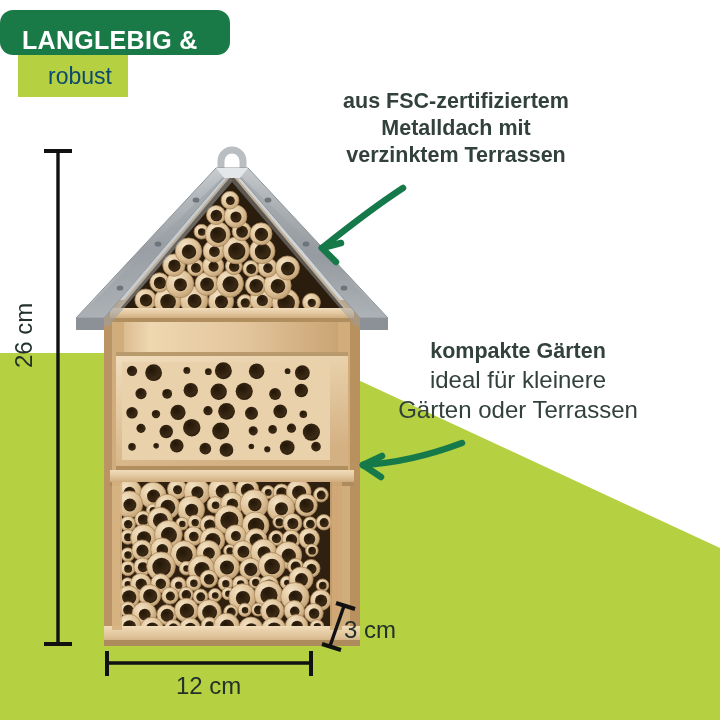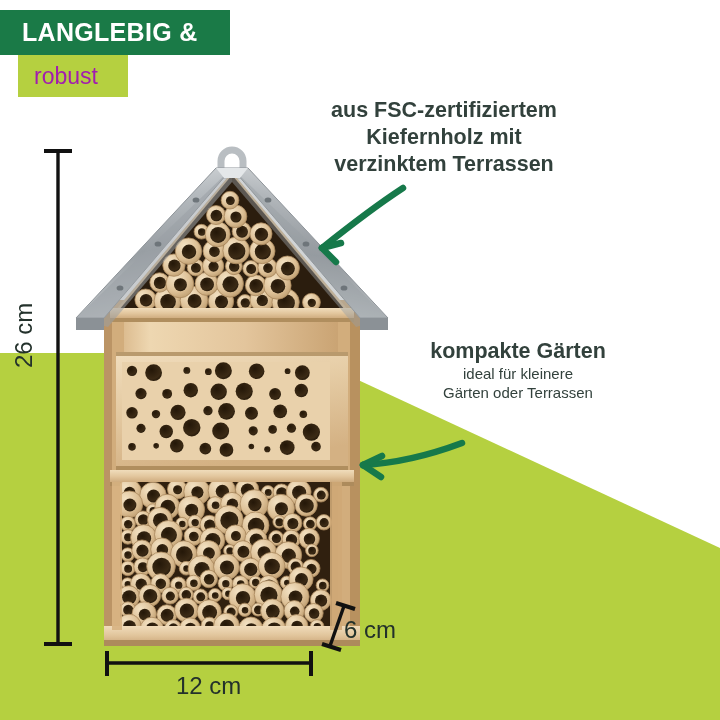--- a/index.html
+++ b/index.html
@@ -11,41 +11,41 @@
   }
   #stage{position:absolute;left:0;top:0;width:720px;height:720px;overflow:hidden;background:#fff;}
 
   
   .greenfield{position:absolute;left:0;top:0;width:720px;height:720px;}
 
   
   .badge-dark{
     position:absolute;left:0;top:10px;width:230px;height:45px;
     background:var(--dark);
-    display:flex;align-items:center;
+    display:flex;align-items:flex-end;border-radius:13px;
   }
   .badge-dark span{
     color:#ffffff;font-weight:bold;font-size:25px;letter-spacing:.3px;
     padding-left:22px;white-space:nowrap;
   }
   .badge-light{
     position:absolute;left:18px;top:55px;width:110px;height:42px;
     background:var(--light);
     display:flex;align-items:center;
   }
   .badge-light span{
-    color:#a21caf;font-weight:normal;font-size:23px;
-    padding-left:16px;white-space:nowrap;
+    color:#0c4a6e;font-weight:normal;font-size:23px;
+    padding-left:30px;white-space:nowrap;
   }
 
   
   .annot{position:absolute;text-align:center;color:#32413c;line-height:1.26;}
   .annot .b{font-weight:bold;font-size:21.5px;display:block;white-space:nowrap;}
-  .annot .r{font-weight:normal;font-size:15px;display:block;white-space:nowrap;}
-  #annot-roof{left:284px;top:88px;width:320px;margin-top:9px;}
+  .annot .r{font-weight:normal;font-size:24px;display:block;white-space:nowrap;}
+  #annot-roof{left:296px;top:88px;width:320px;}
   #annot-size{left:358px;top:338px;width:320px;}
 
   
   .dimlabel{position:absolute;color:#23312b;font-size:24px;white-space:nowrap;}
   #dim-h-label{left:10px;top:368px;transform:rotate(-90deg);transform-origin:left top;}
   #dim-w-label{left:176px;top:672px;}
   #dim-d-label{left:344px;top:616px;}
 
   svg{display:block;}
   .layer{position:absolute;left:0;top:0;}
@@ -534,27 +534,27 @@
 
   <div class="badge-dark" style="--dark:#1a7a47">
     <span>LANGLEBIG &amp;</span>
   </div>
   <div class="badge-light" style="--light:#b5d040">
     <span>robust</span>
   </div>
 
   <div class="annot" id="annot-roof">
     <span class="b">aus FSC-zertifiziertem</span>
-    <span class="b">Kiefernholz mit</span>
+    <span class="b">Metalldach mit</span>
     <span class="b">verzinktem Terrassen</span>
   </div>
 
   <div class="annot" id="annot-size">
     <span class="b">kompakte Gärten</span>
     <span class="r">ideal für kleinere</span>
     <span class="r">Gärten oder Terrassen</span>
   </div>
 
   <div class="dimlabel" id="dim-h-label">26 cm</div>
   <div class="dimlabel" id="dim-w-label">12 cm</div>
-  <div class="dimlabel" id="dim-d-label">6 cm</div>
+  <div class="dimlabel" id="dim-d-label">3 cm</div>
 
 </div>
 
 </body></html>

